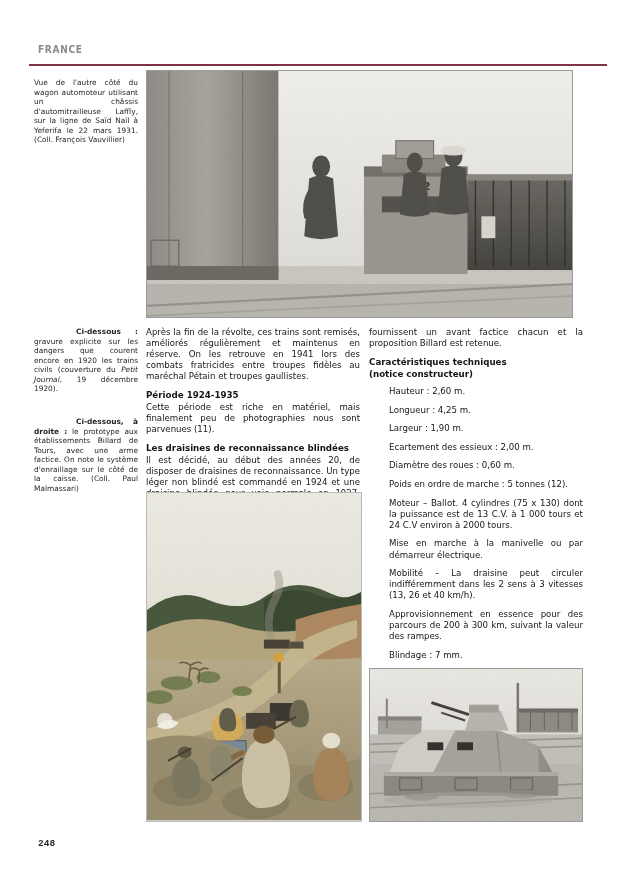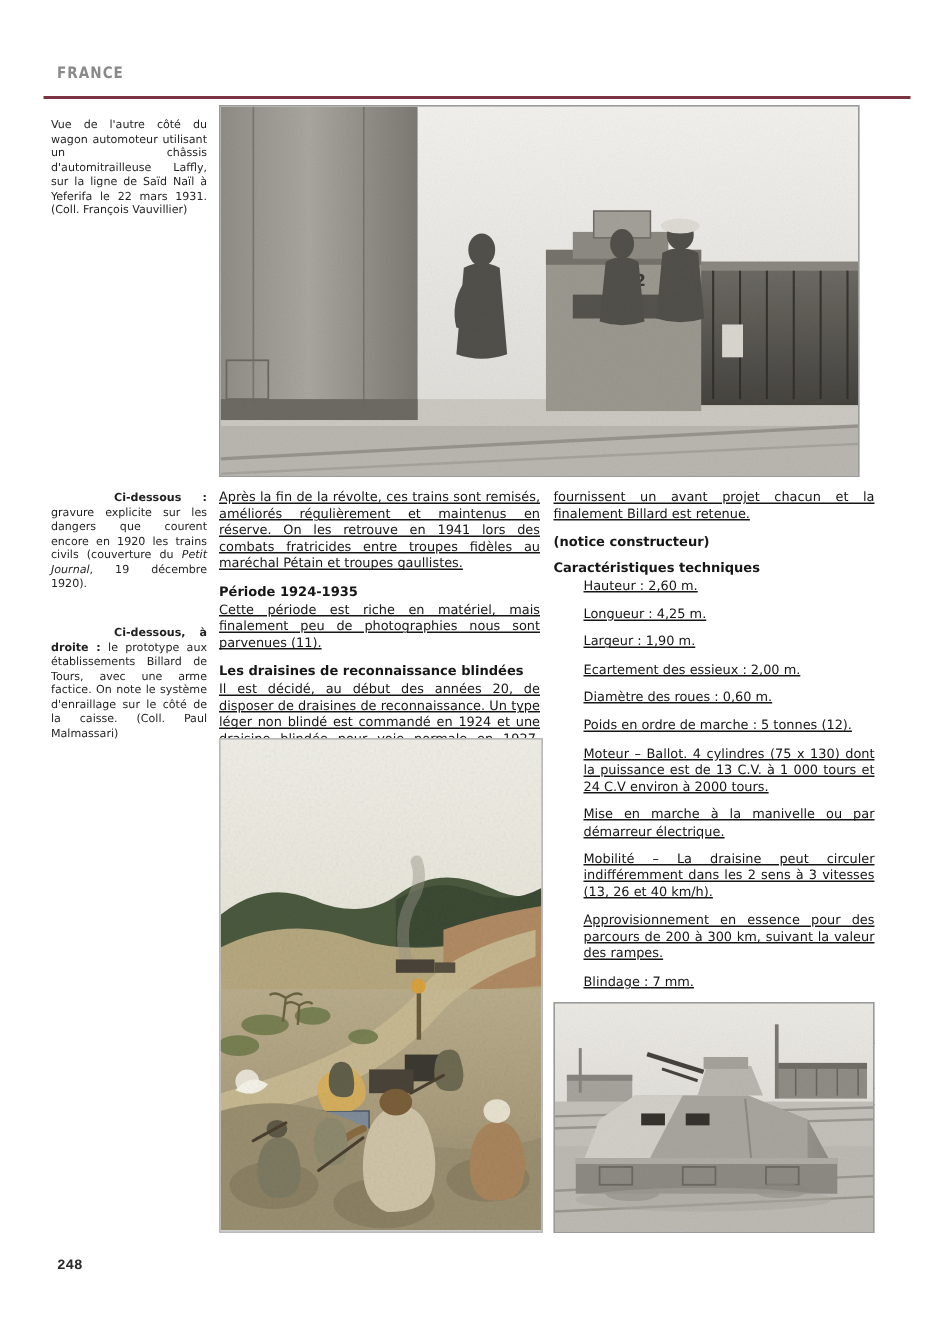--- a/index.html
+++ b/index.html
@@ -58,21 +58,21 @@
   .caption b { font-weight: bold; margin-left: 42px; }
   .caption i { font-style: italic; }
 
   .body-text {
     font-size: 8.6px;
     line-height: 11.1px;
     color: #161616;
     text-align: justify;
     font-family: "DejaVu Sans", sans-serif;
   }
-  .body-text p { margin: 0 0 7.5px 0; text-decoration: underline; }
+  .body-text p { margin: 0 0 7.5px 0; }
   .subhead {
     font-size: 8.7px;
     line-height: 11.2px;
     font-weight: bold;
     margin: 0 0 1px 0;
     font-family: "DejaVu Sans", sans-serif;
   }
   .spec-line { margin: 0 0 6.5px 0; padding-left: 20px; }
 
   
@@ -203,23 +203,23 @@
 
   <div class="col-mid body-text" style="top:327px;">
     <p>Après la fin de la révolte, ces trains sont remisés, améliorés régulièrement et maintenus en réserve. On les retrouve en 1941 lors des combats fratricides entre troupes fidèles au maréchal Pétain et troupes gaullistes.</p>
     <div class="subhead">Période 1924-1935</div>
     <p>Cette période est riche en matériel, mais finalement peu de photographies nous sont parvenues (11).</p>
     <div class="subhead">Les draisines de reconnaissance blindées</div>
     <p>Il est décidé, au début des années 20, de disposer de draisines de reconnaissance. Un type léger non blindé est commandé en 1924 et une draisine blindée pour voie normale en 1927. Billard et Renault</p>
   </div>
 
   <div class="col-right body-text" style="top:327px;">
-    <p>fournissent un avant projet chacun et la finalement Billard est retenue.</p>
+    <p>fournissent un avant factice chacun et la proposition Billard est retenue.</p>
+    <div class="subhead">Caractéristiques techniques</div>
     <div class="subhead" style="margin-bottom:6px;">(notice constructeur)</div>
-    <div class="subhead">Caractéristiques techniques</div>
     <div>
       <p class="spec-line">Hauteur : 2,60 m.</p>
       <p class="spec-line">Longueur : 4,25 m.</p>
       <p class="spec-line">Largeur : 1,90 m.</p>
       <p class="spec-line">Ecartement des essieux : 2,00 m.</p>
       <p class="spec-line">Diamètre des roues : 0,60 m.</p>
       <p class="spec-line">Poids en ordre de marche : 5 tonnes (12).</p>
       <p class="spec-line">Moteur – Ballot. 4 cylindres (75 x 130) dont la puissance est de 13 C.V. à 1 000 tours et 24 C.V environ à 2000 tours.</p>
       <p class="spec-line">Mise en marche à la manivelle ou par démarreur électrique.</p>
       <p class="spec-line">Mobilité – La draisine peut circuler indifféremment dans les 2 sens à 3 vitesses (13, 26 et 40 km/h).</p>

